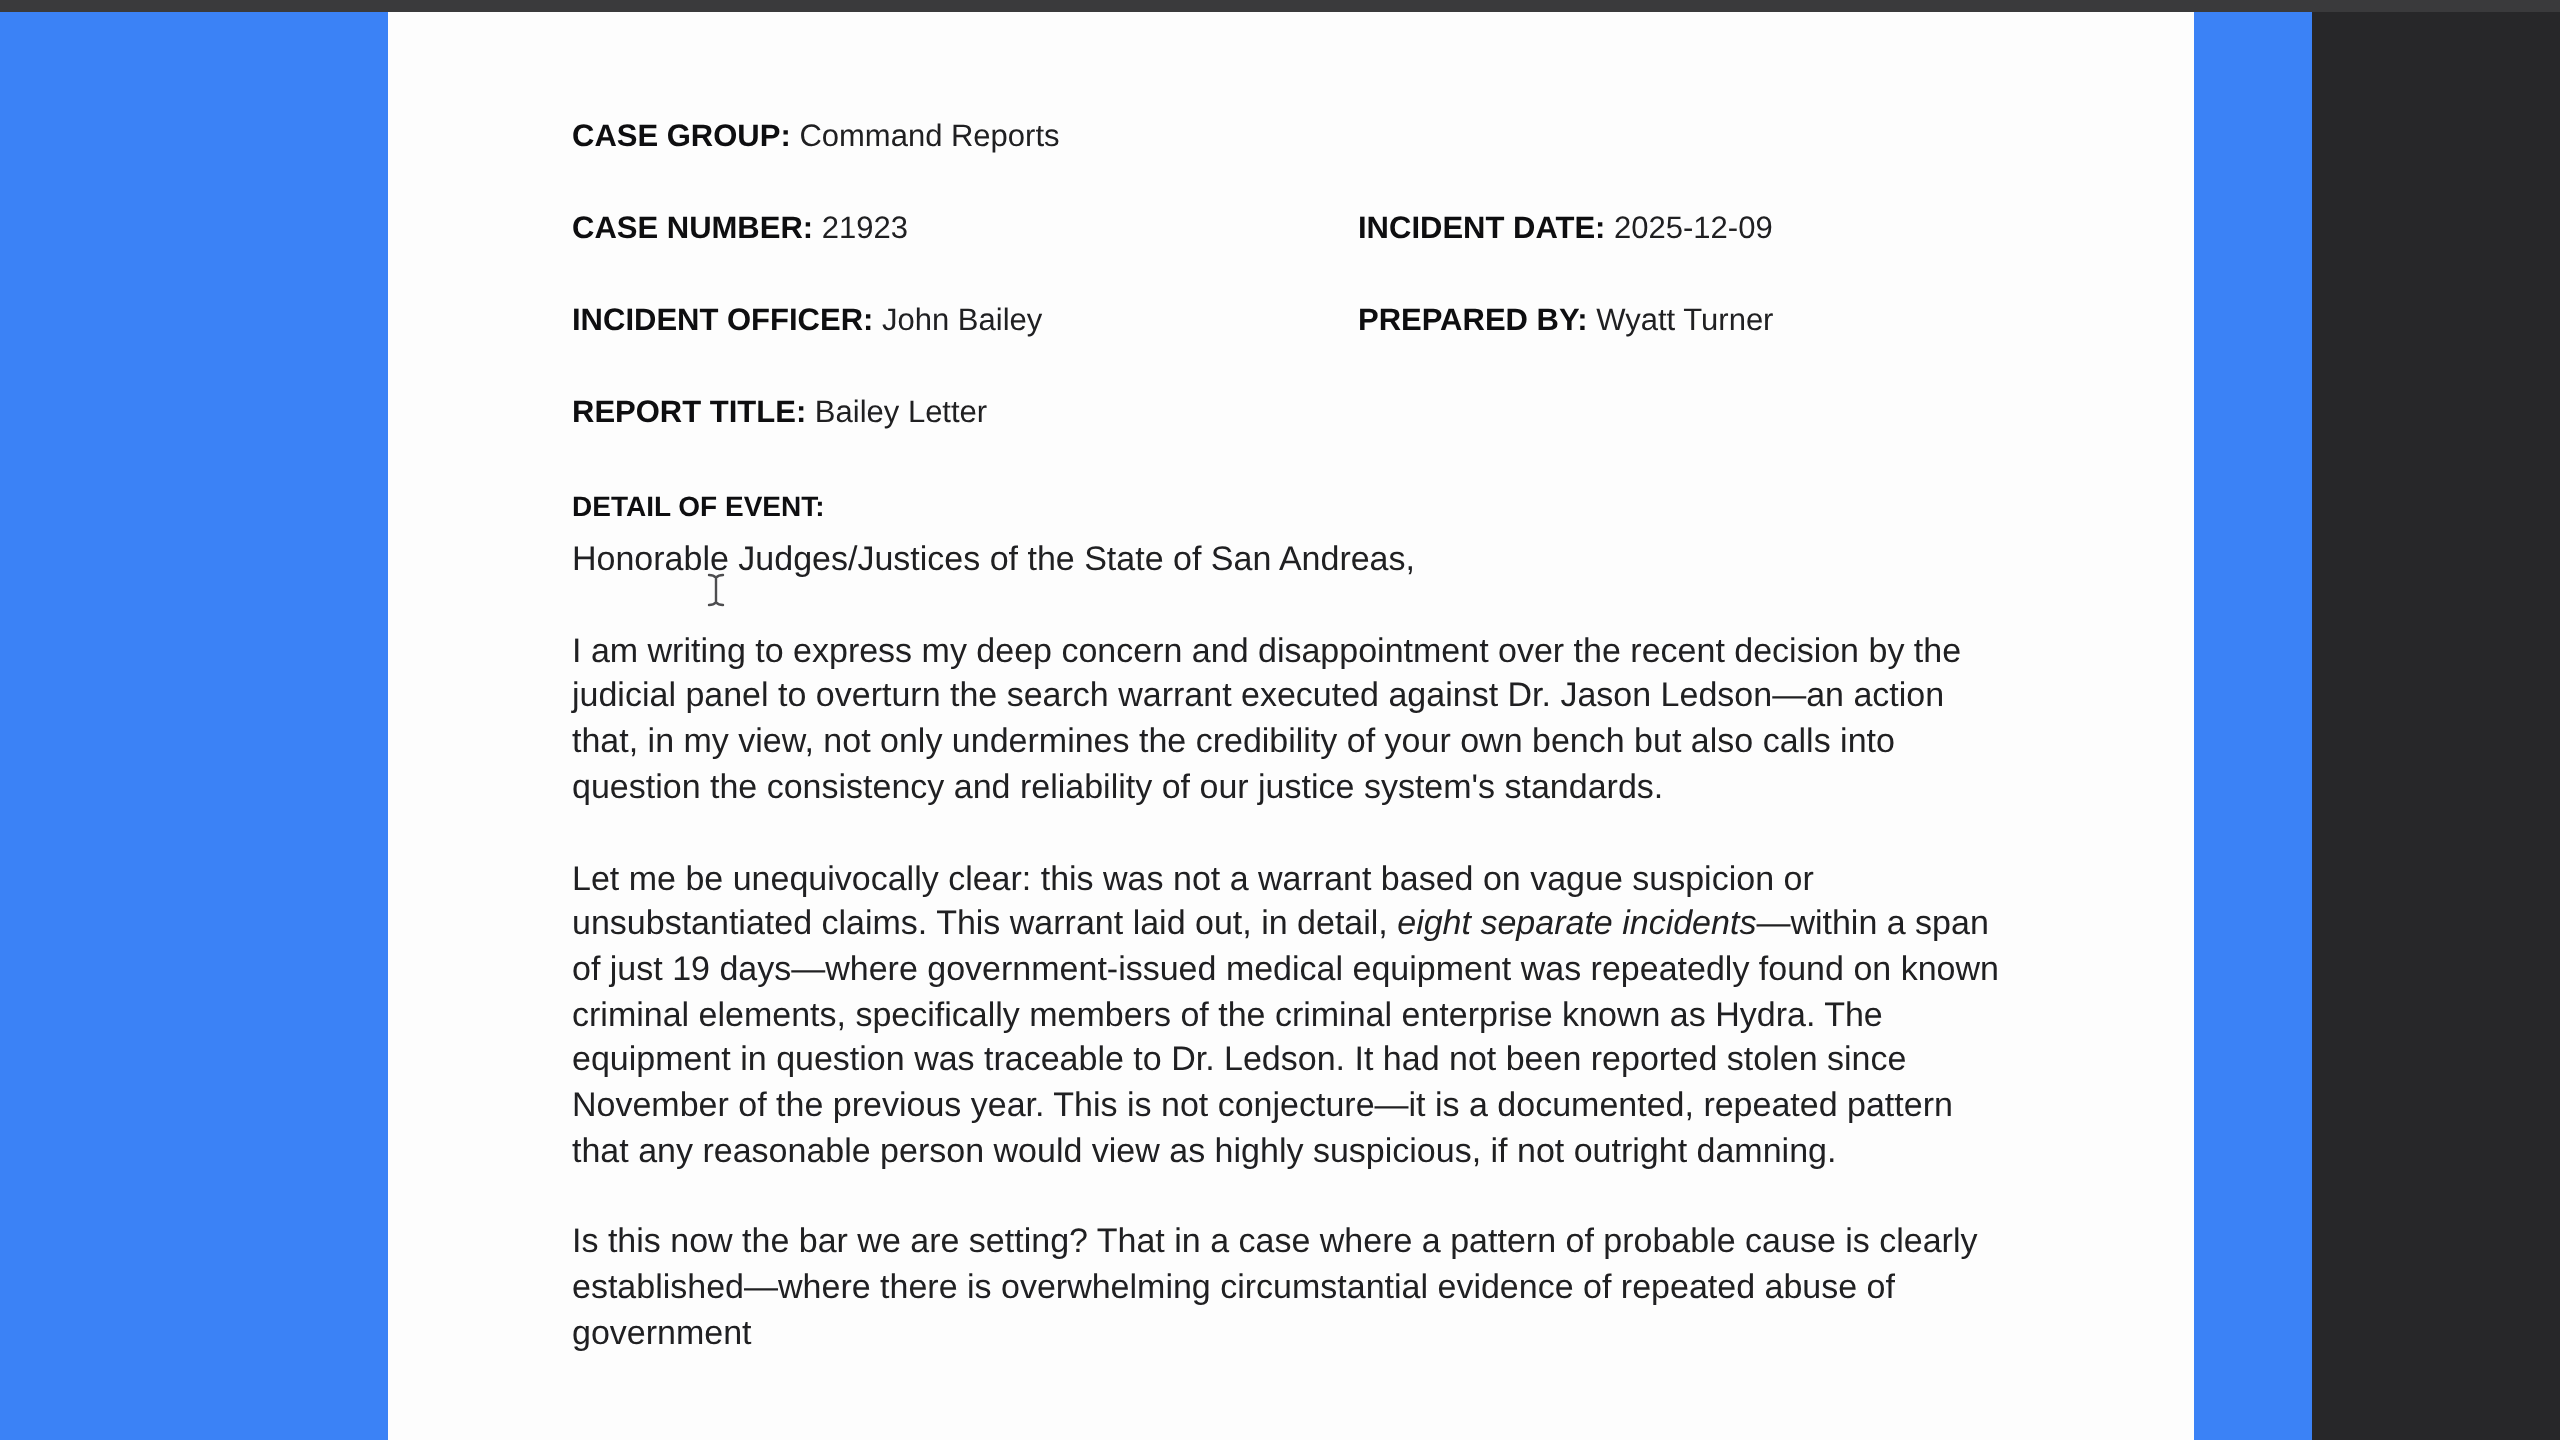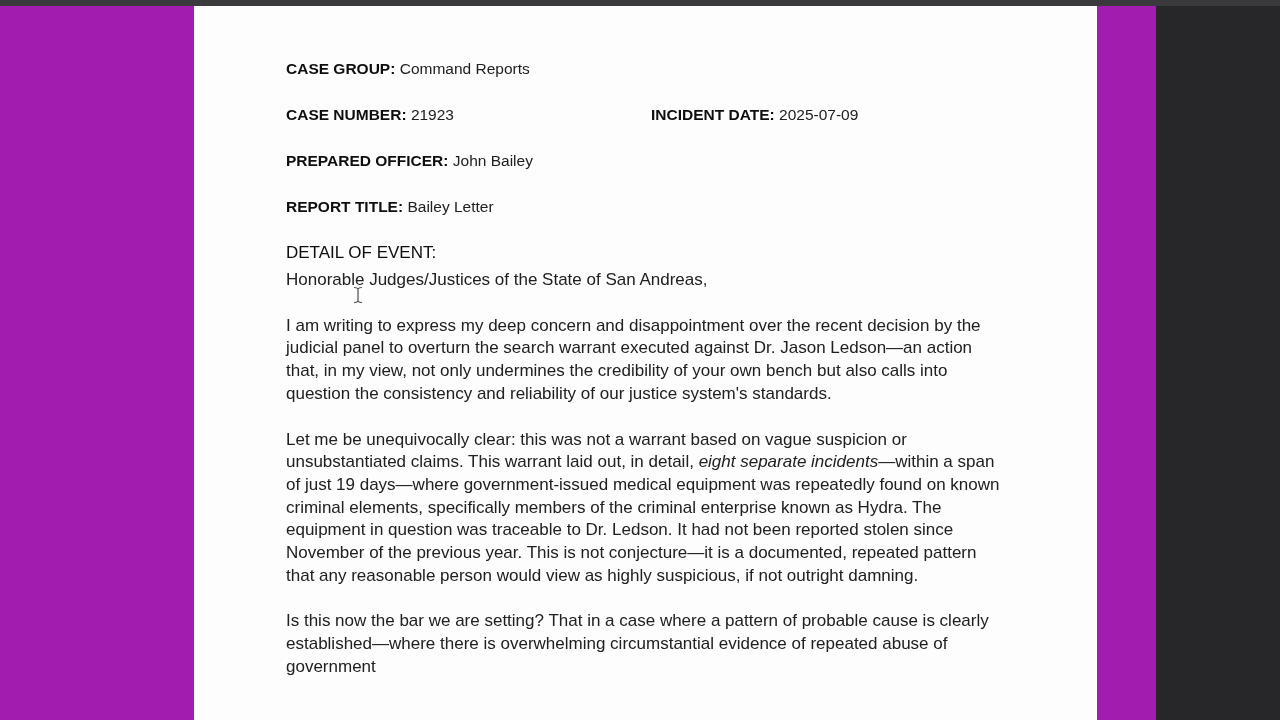--- a/index.html
+++ b/index.html
@@ -8,21 +8,21 @@
     width: 1280px;
     height: 720px;
     overflow: hidden;
     background: #272729;
     font-family: "Liberation Sans", sans-serif;
   }
   .screen {
     position: relative;
     width: 1156px;
     height: 720px;
-    background: #a21caf;
+    background: #3b82f6;
   }
   .top-strip {
     position: absolute;
     top: 0; left: 0;
     width: 1280px;
     height: 6px;
     background: #3a3a3c;
   }
   .page {
     position: absolute;
@@ -37,34 +37,35 @@
   }
   .field-row {
     font-size: 15.5px;
     line-height: 20px;
     margin-bottom: 26px;
     white-space: nowrap;
   }
   .field-row.two-col {
     display: grid;
     grid-template-columns: 365px 1fr;
+    gap: 28px;
   }
   .field-row.title-row {
   }
   .label {
     font-weight: bold;
     color: #0e0e10;
   }
   .value {
     font-weight: normal;
     color: #202022;
   }
   .detail-heading {
-    font-size: 17px;
-    font-weight: normal;
+    font-size: 14px;
+    font-weight: bold;
     line-height: 20px;
     margin: 0 0 6px 0;
     color: #0e0e10;
   }
   .letter p {
     margin: 0 0 23px 0;
     font-size: 17px;
     line-height: 22.7px;
     color: #202022;
   }
@@ -93,28 +94,32 @@
       <span class="value">Command Reports</span>
     </div>
 
     <div class="field-row two-col">
       <div>
         <span class="label">CASE NUMBER:</span>
         <span class="value">21923</span>
       </div>
       <div>
         <span class="label">INCIDENT DATE:</span>
-        <span class="value">2025-07-09</span>
+        <span class="value">2025-12-09</span>
       </div>
     </div>
 
     <div class="field-row two-col">
       <div>
-        <span class="label">PREPARED OFFICER:</span>
+        <span class="label">INCIDENT OFFICER:</span>
         <span class="value">John Bailey</span>
+      </div>
+      <div>
+        <span class="label">PREPARED BY:</span>
+        <span class="value">Wyatt Turner</span>
       </div>
     </div>
 
     <div class="field-row title-row">
       <span class="label">REPORT TITLE:</span>
       <span class="value">Bailey Letter</span>
     </div>
 
     <div class="detail-heading">DETAIL OF EVENT:</div>
 

